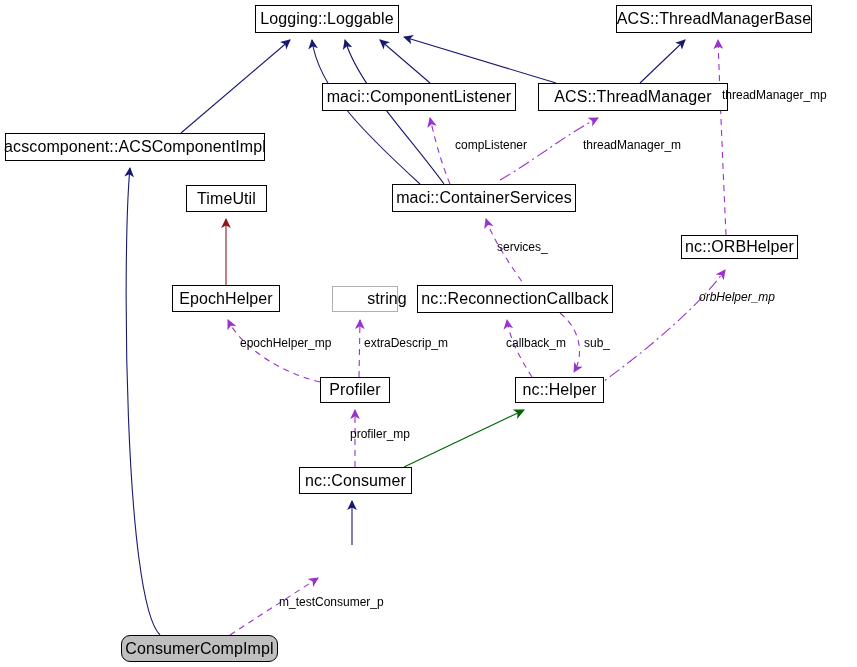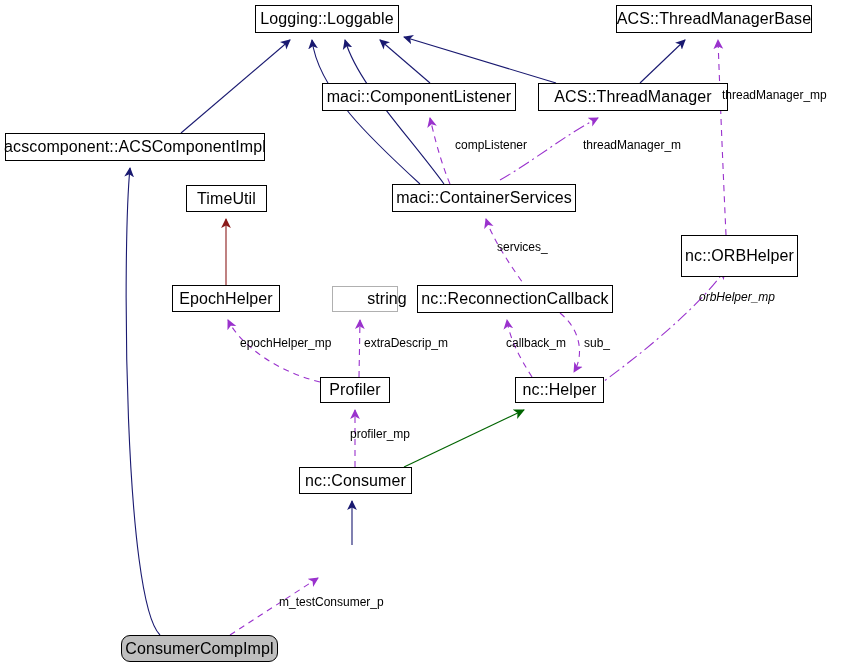--- a/index.html
+++ b/index.html
@@ -145,21 +145,21 @@
   </div>
 
   <div class="node" style="left:186px; top:185px; width:81px; height:27px;">
     <span>TimeUtil</span>
   </div>
 
   <div class="node" style="left:392px; top:184px; width:184px; height:28px;">
     <span>maci::ContainerServices</span>
   </div>
 
-  <div class="node" style="left:681px; top:235px; width:117px; height:42px;">
+  <div class="node" style="left:681px; top:235px; width:117px; height:24px;">
     <span>nc::ORBHelper</span>
   </div>
 
   <div class="node" style="left:172px; top:285px; width:108px; height:27px;">
     <span>EpochHelper</span>
   </div>
 
   <div class="node gray-border" style="left:332px; top:286px; width:66px; height:26px;padding-left:44px;">
     <span>string</span>
   </div>

